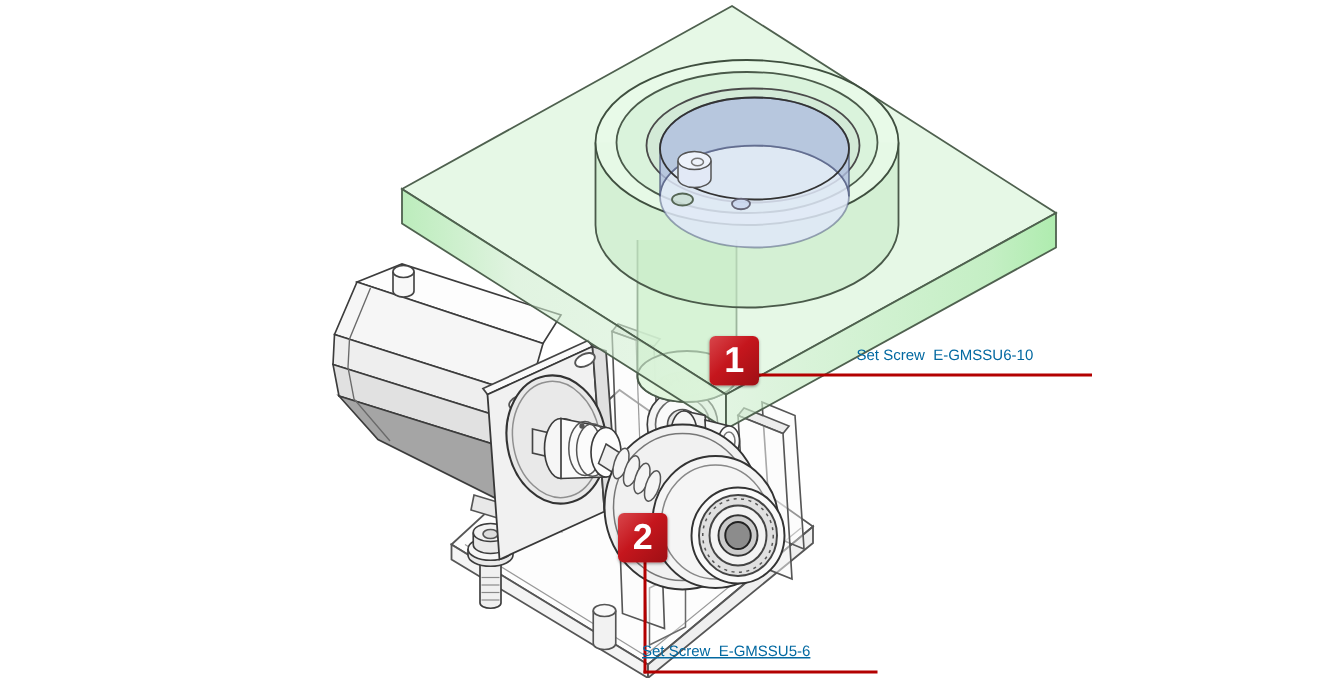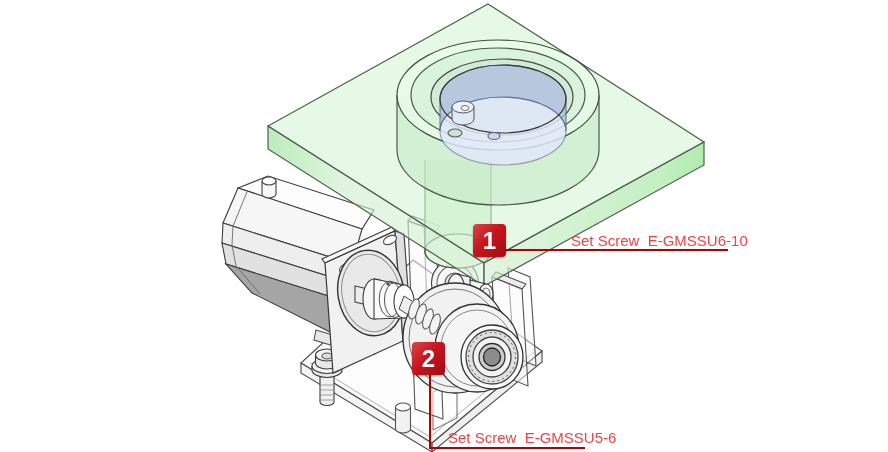--- a/index.html
+++ b/index.html
@@ -10,21 +10,21 @@
   .stage svg{position:absolute;left:0;top:0;}
   .callout-badge{
     position:absolute;width:33px;height:33px;border-radius:4px;
     background:linear-gradient(135deg,#d8464b 0%,#c5161d 45%,#9e0f14 100%);
     color:#ffffff;font-weight:bold;font-size:24px;line-height:33px;text-align:center;
     box-shadow:0 1px 2px rgba(0,0,0,0.35);
     z-index:5;
   }
   .leader{position:absolute;background:#b30000;z-index:4;}
   .callout-label{
-    position:absolute;color:#ef4444;font-size:15px;white-space:pre;z-index:4;text-align:right;
+    position:absolute;color:#0369a1;font-size:10px;white-space:pre;z-index:4;text-align:right;
   }
 </style>
 </head>
 <body>
 
 <div class="stage">
 
 <svg width="888" height="452" viewBox="0 0 888 452">
   <defs>
     <linearGradient id="gLeftFace" x1="0" y1="0" x2="1" y2="0">
@@ -207,15 +207,15 @@
   <span>1</span>
 </div>
 <div class="leader" style="left:500px;top:249px;width:228px;height:2px;"></div>
 <div class="callout-label" style="left:571px;top:232px;">Set Screw  E-GMSSU6-10</div>
 
 <div class="callout-badge" style="left:412px;top:342px;">
   <span>2</span>
 </div>
 <div class="leader" style="left:429px;top:373px;width:2px;height:76px;"></div>
 <div class="leader" style="left:429px;top:447px;width:156px;height:2px;"></div>
-<div class="callout-label" style="left:448px;top:429px;">Set Screw  E-GMSSU5-6</div>
+<div class="callout-label" style="left:428px;top:429px;text-decoration:underline;">Set Screw  E-GMSSU5-6</div>
 
 </div>
 
 </body></html>

